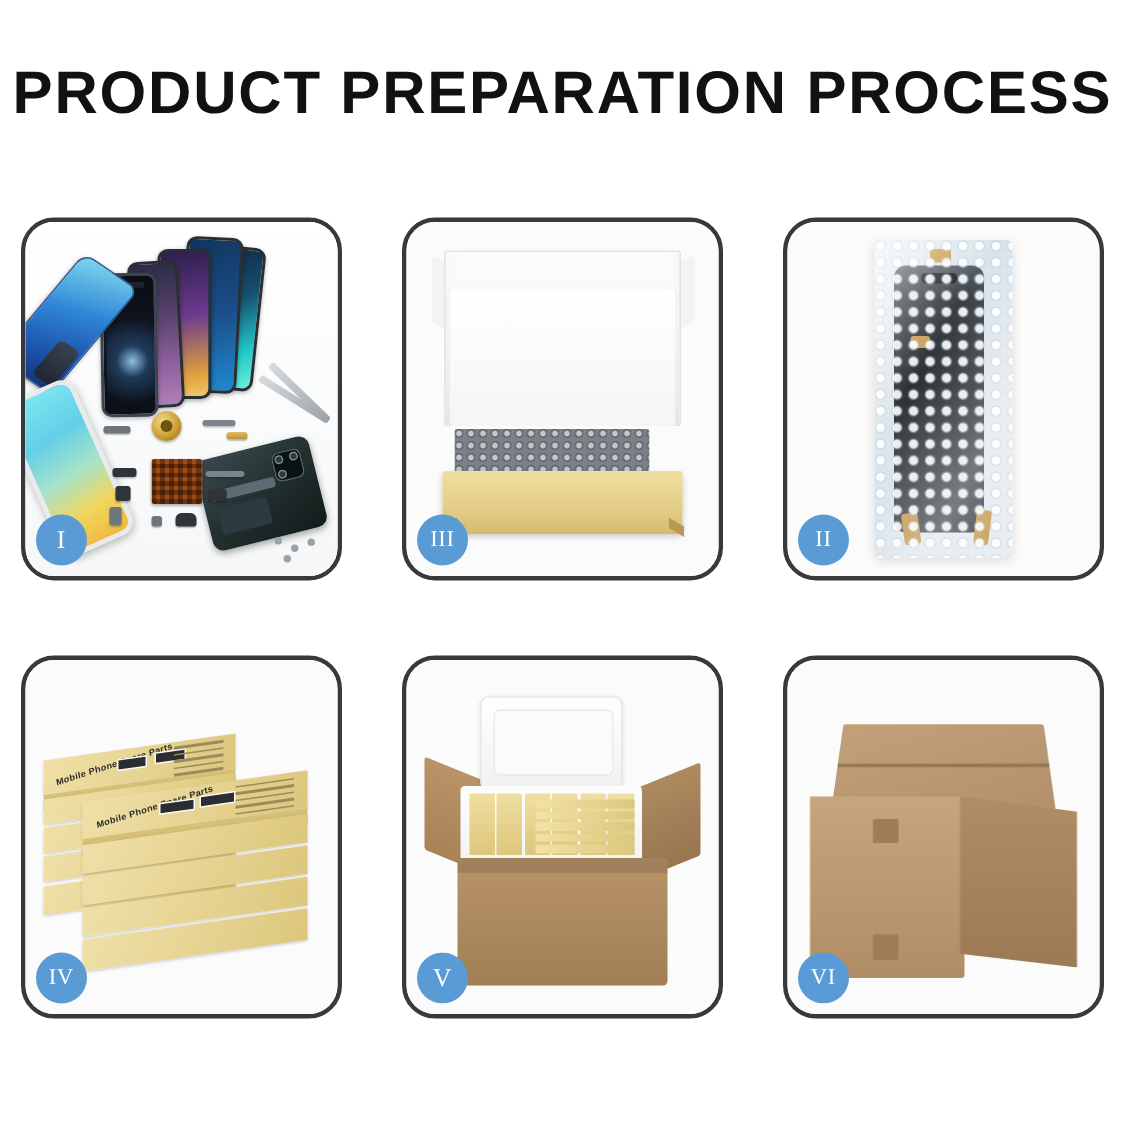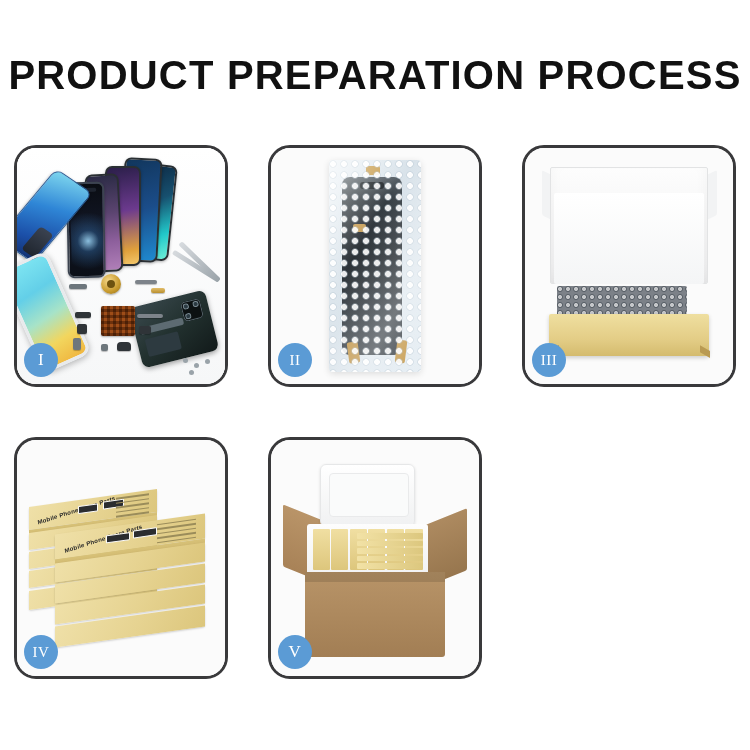--- a/index.html
+++ b/index.html
@@ -14,21 +14,21 @@
   #infographic {
     position: relative;
     width: 750px; height: 750px;
     background: #ffffff;
   }
 
   
   .header { position: absolute; left: 0; top: 0; width: 750px; text-align: center; }
   .title {
     margin: 0;
-    padding-top: 54px;
+    padding-top: 41px;
     font-size: 40px;
     font-weight: 700;
     letter-spacing: 1.2px;
     color: #111111;
     font-family: "Liberation Sans", sans-serif;
     line-height: 1.05;
     white-space: nowrap;
   }
   .subtitle {
     margin: 0;
@@ -396,52 +396,52 @@
           <span style="left:11px; top:5px;"></span>
           <span style="left:22px; top:1px;"></span>
           <span style="left:6px; top:12px;"></span>
         </div>
       </div>
       <div class="badge">I</div>
     </div>
 
     <div class="panel">
       <div class="panel-clip">
-        <div class="bag">
-          <div class="inner"></div>
-          <div class="tapeTop"></div>
-          <div class="tapeMid"></div>
-          <div class="tapeL"></div>
-          <div class="tapeR"></div>
-          <div class="bubbles"></div>
-          <div class="gloss"></div>
-        </div>
-      </div>
-      <div class="badge wide">II</div>
-    </div>
-
-    <div class="panel">
-      <div class="panel-clip">
         <div class="fbox">
           <div class="lidflapL"></div>
           <div class="lidflapR"></div>
           <div class="lid"></div>
           <div class="foam"></div>
           <div class="bubbleins"></div>
           <div class="tray">
             <div class="trayEdgeL"></div>
             <div class="trayEdgeR"></div>
           </div>
         </div>
       </div>
       <div class="badge wide">III</div>
     </div>
 
     <div class="panel">
       <div class="panel-clip">
+        <div class="bag">
+          <div class="inner"></div>
+          <div class="tapeTop"></div>
+          <div class="tapeMid"></div>
+          <div class="tapeL"></div>
+          <div class="tapeR"></div>
+          <div class="bubbles"></div>
+          <div class="gloss"></div>
+        </div>
+      </div>
+      <div class="badge wide">II</div>
+    </div>
+
+    <div class="panel">
+      <div class="panel-clip">
         <div class="stack">
 
           <div class="sbox" style="left:0; top:18%; width:70%; height:12%; transform: skewY(-8deg);">
             <div class="top"></div>
             <div class="side"></div>
             <div class="label">Mobile Phone Spare Parts</div>
             <div class="win" style="left:38%; top:26%;"></div>
             <div class="win" style="left:58%; top:22%;"></div>
             <div class="lines">
                 <i></i>
@@ -518,15 +518,27 @@
               <i></i>
               <i></i>
               <i></i>
           </div>
           <div class="body"></div>
         </div>
       </div>
       <div class="badge">V</div>
     </div>
 
+    <div class="panel">
+      <div class="panel-clip">
+        <div class="sealed">
+          <div class="topface"></div>
+          <div class="front"></div>
+          <div class="right"></div>
+          <div class="tape1"></div>
+          <div class="tape2"></div>
+        </div>
+      </div>
+      <div class="badge wide">VI</div>
+    </div>
 
   </div>
 </div>
 
 </body></html>

